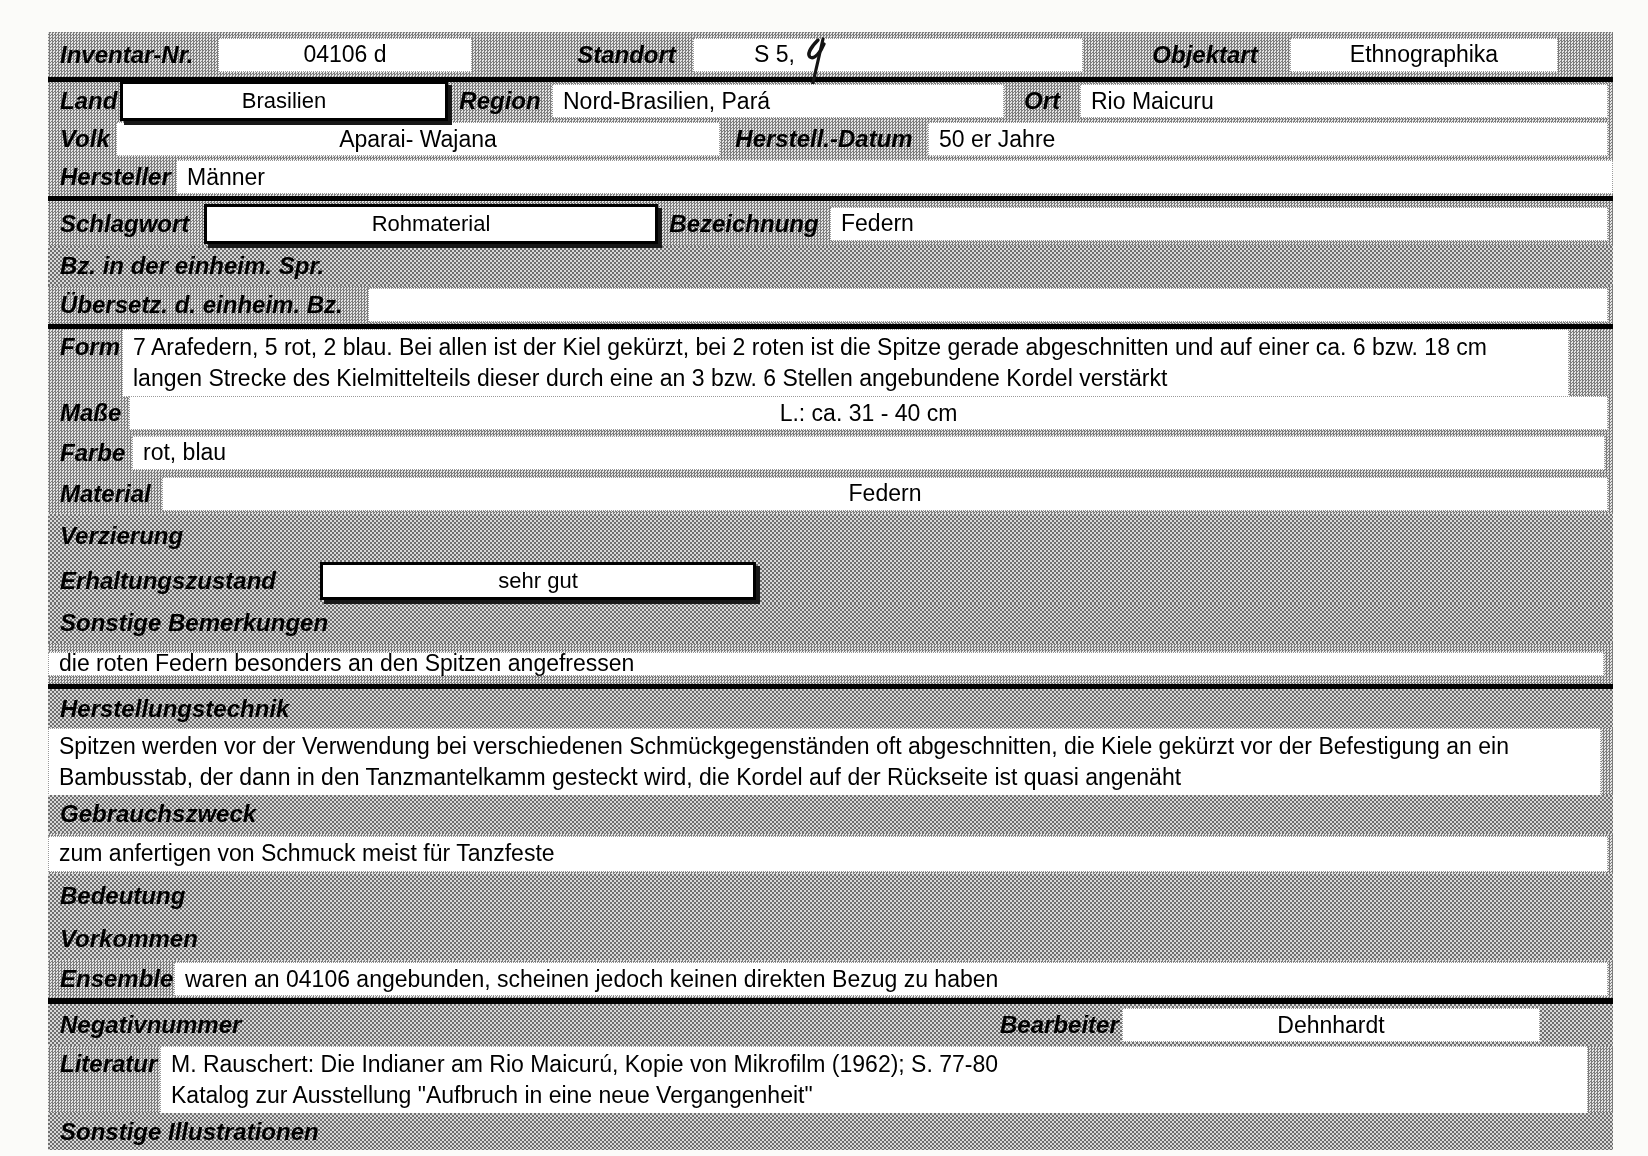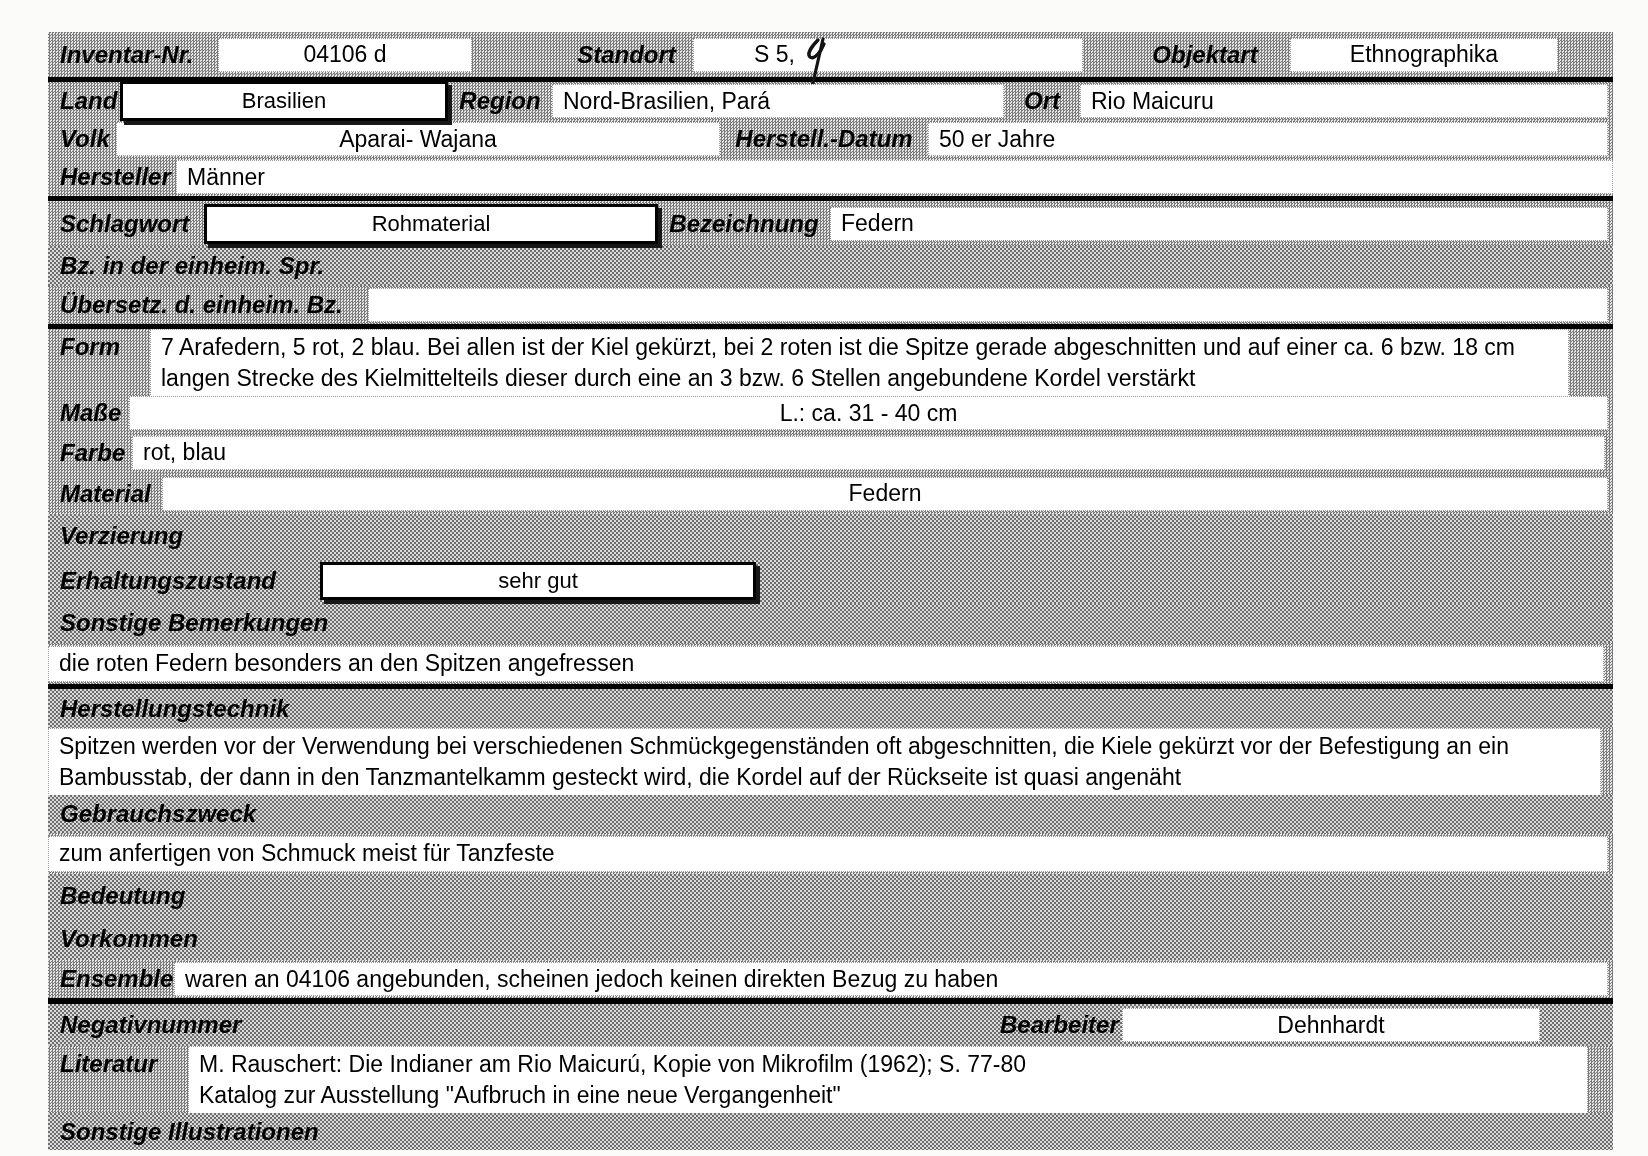--- a/index.html
+++ b/index.html
@@ -5,21 +5,21 @@
   html,body{margin:0;padding:0;}
   .page{
     width:1648px;height:1156px;background:#fbfbf9;position:relative;
     font-family:"Liberation Sans","DejaVu Sans",sans-serif;overflow:hidden;color:#000;
   }
   .form{
     position:absolute;left:48px;top:32px;width:1565px;
     background:conic-gradient(#7c7c7c 25%,#e4e4e4 0 50%,#7c7c7c 0 75%,#e4e4e4 0) 0 0/3px 3px;
   }
   .row{display:flex;align-items:center;position:relative;box-sizing:border-box;}
-  .row.top{align-items:flex-start;gap:28px;}
+  .row.top{align-items:flex-start;}
   .band{background:conic-gradient(#6e6e6e 25%,#d9d9d9 0 50%,#6e6e6e 0 75%,#d9d9d9 0) 0 0/4px 4px;}
   .lbl{font-weight:bold;font-size:24px;white-space:nowrap;box-sizing:border-box;font-style:italic;}
   .pad{padding-left:12px;}
   .cen{text-align:center;}
   .fld{
     background:#fff;border:1px dotted #9a9a9a;box-sizing:border-box;height:34px;
     display:flex;align-items:center;font-size:23px;padding:0 10px;white-space:nowrap;
   }
   .fld.center{justify-content:center;}
   .fld.para{white-space:normal;height:auto;align-items:flex-start;line-height:31px;padding-top:2px;padding-bottom:2px;}
@@ -127,21 +127,21 @@
       <div class="lbl pad" style="width:226px">Erhaltungszustand</div>
       <div style="width:46px"></div>
       <div class="box3d" style="width:436px;height:38px">sehr gut</div>
     </div>
 
     <div class="row h40 band">
       <div class="lbl pad">Sonstige Bemerkungen</div>
     </div>
 
     <div class="row h41">
-      <div class="fld grow" style="margin-right:9px;height:36px">die roten Federn besonders an den Spitzen angefressen</div>
+      <div class="fld grow" style="margin-right:9px;height:24px">die roten Federn besonders an den Spitzen angefressen</div>
     </div>
     <div class="sep"></div>
 
     <div class="row h39 band">
       <div class="lbl pad">Herstellungstechnik</div>
     </div>
 
     <div class="row h67 top">
       <div class="fld para grow" style="margin-right:12px;min-height:64px">Spitzen werden vor der Verwendung bei verschiedenen Schmückgegenständen oft abgeschnitten, die Kiele gekürzt vor der Befestigung an ein Bambusstab, der dann in den Tanzmantelkamm gesteckt wird, die Kordel auf der Rückseite ist quasi angenäht</div>
     </div>

